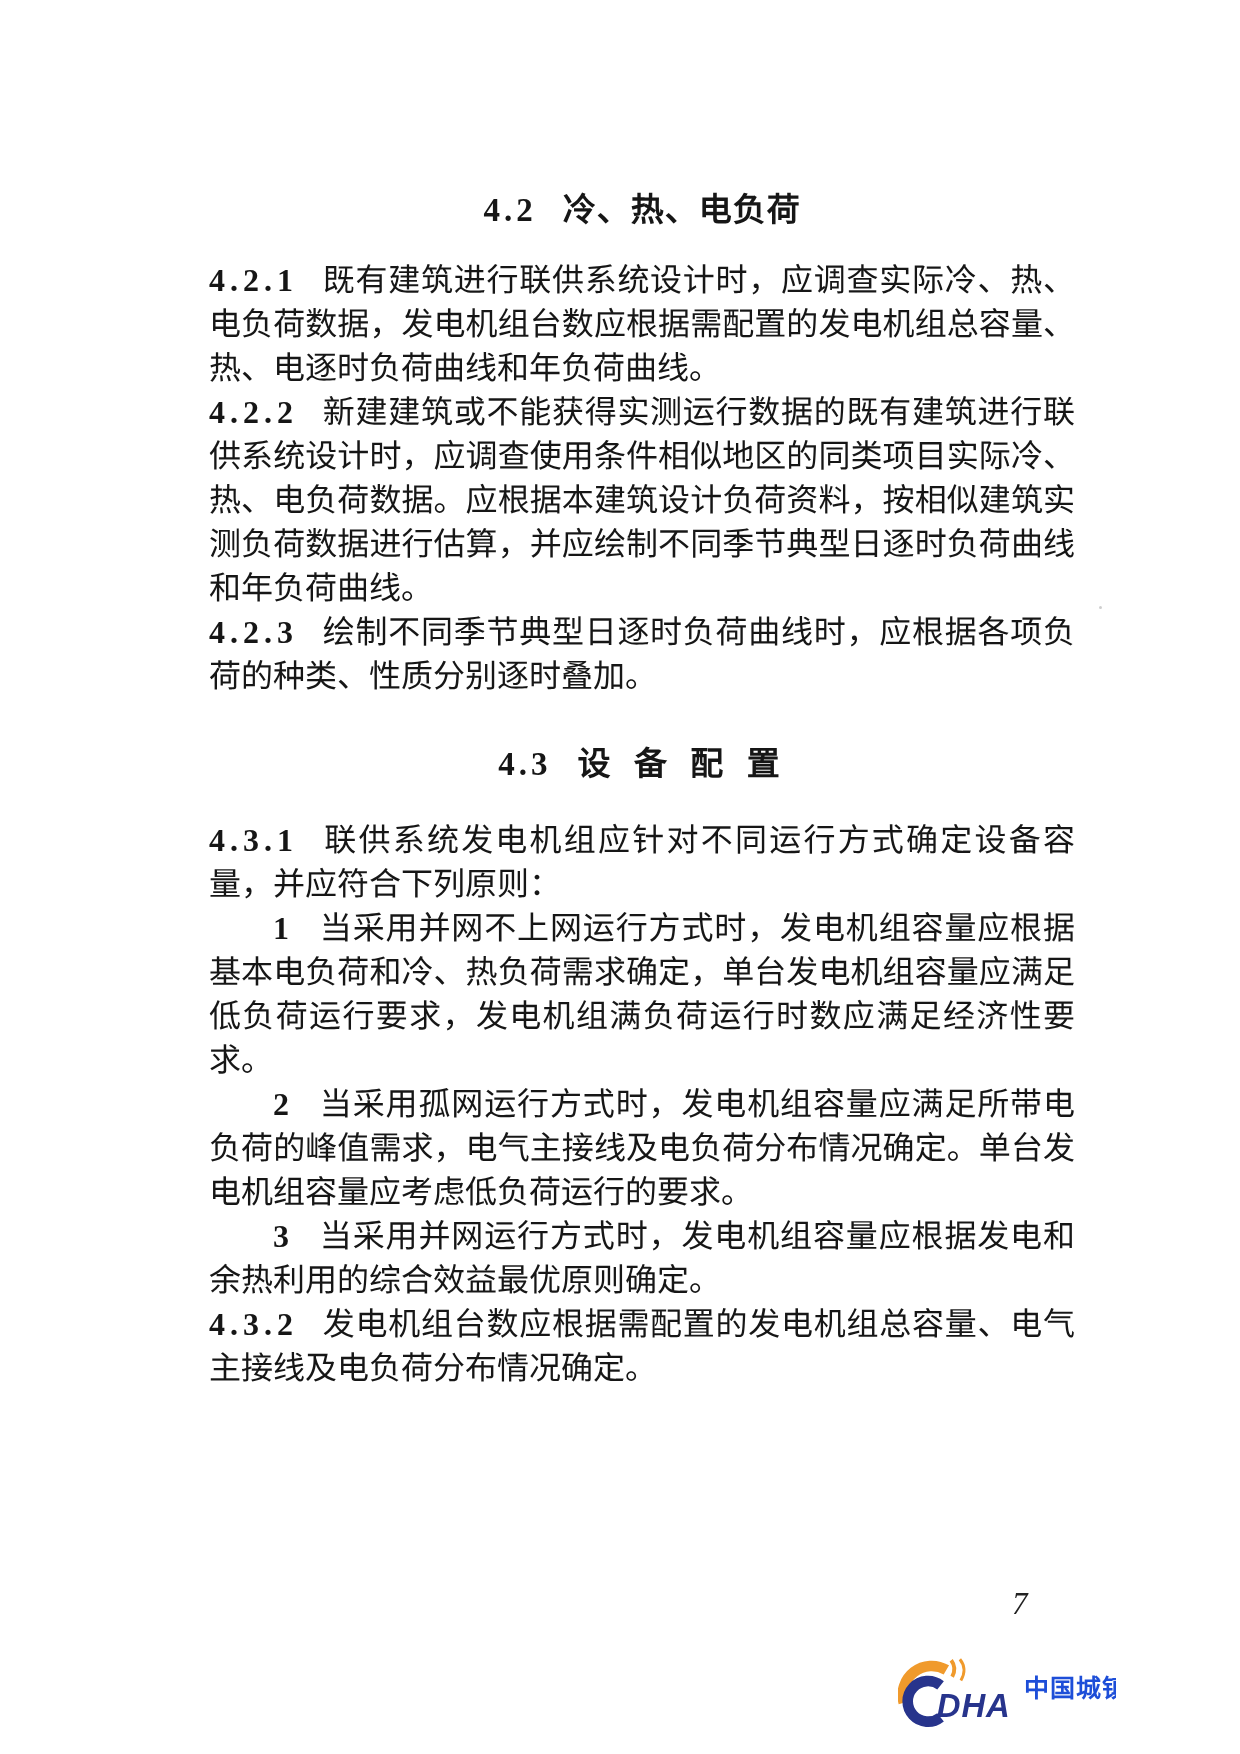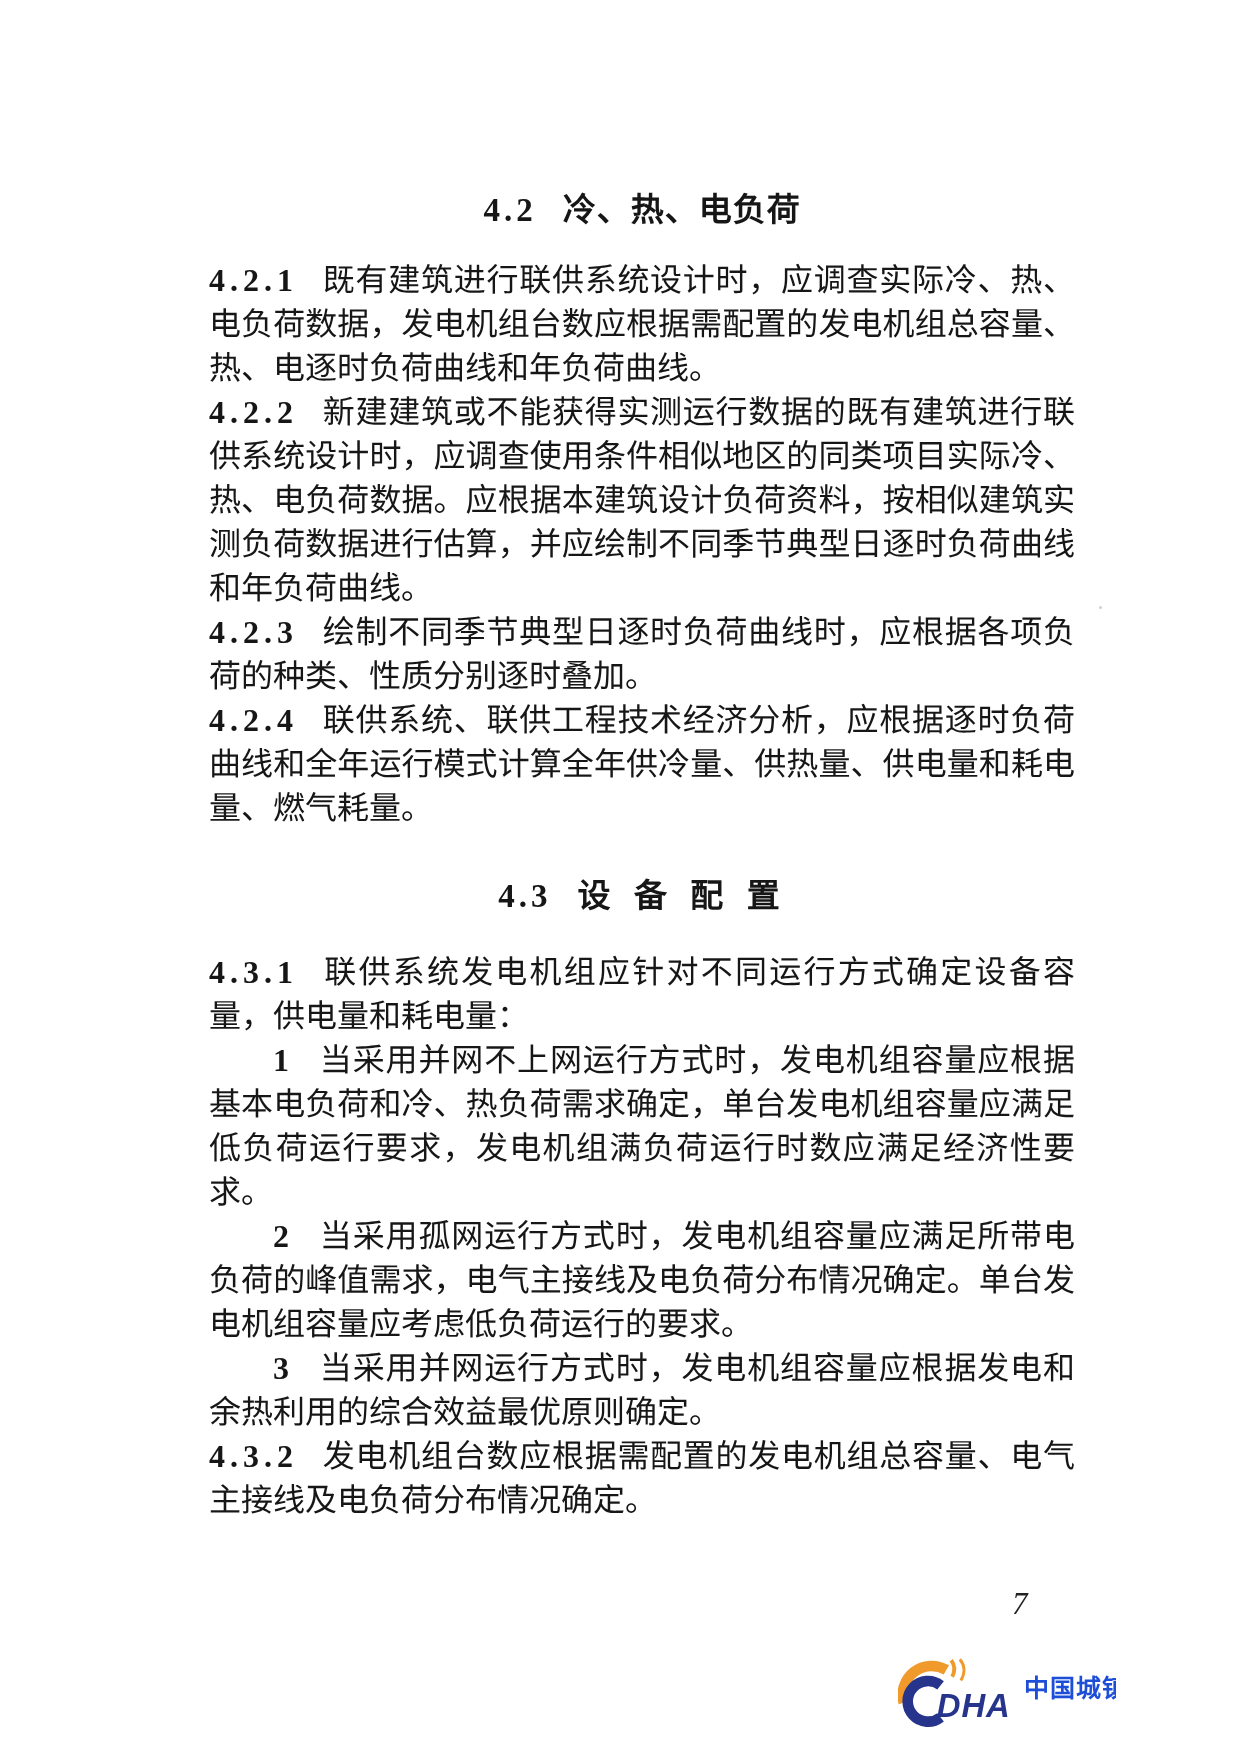--- a/index.html
+++ b/index.html
@@ -100,27 +100,26 @@
     <h2 class="sec-heading">
       <span class="sec-num">4.2</span><span class="sec-title">冷、热、电负荷</span>
     </h2>
 
     <p class="clause"><span class="num">4.2.1</span><span class="txt">既有建筑进行联供系统设计时，应调查实际冷、热、电负荷数据，发电机组台数应根据需配置的发电机组总容量、热、电逐时负荷曲线和年负荷曲线。</span></p>
 
     <p class="clause"><span class="num">4.2.2</span><span class="txt">新建建筑或不能获得实测运行数据的既有建筑进行联供系统设计时，应调查使用条件相似地区的同类项目实际冷、热、电负荷数据。应根据本建筑设计负荷资料，按相似建筑实测负荷数据进行估算，并应绘制不同季节典型日逐时负荷曲线和年负荷曲线。</span></p>
 
     <p class="clause"><span class="num">4.2.3</span><span class="txt">绘制不同季节典型日逐时负荷曲线时，应根据各项负荷的种类、性质分别逐时叠加。</span></p>
 
-    <p class="clause"><span class="num">4.2.4</span><span class="txt">联供系统、联供工程技术经济分析，应根据逐时负荷曲线和全年运行模式计算全年供冷量、供热量、供电量和耗电量、燃气耗量。</span></p>
 
     <h2 class="sec-heading h43">
       <span class="sec-num">4.3</span><span class="sec-title">设 备 配 置</span>
     </h2>
 
-    <p class="clause"><span class="num">4.3.1</span><span class="txt">联供系统发电机组应针对不同运行方式确定设备容量，供电量和耗电量：</span></p>
+    <p class="clause"><span class="num">4.3.1</span><span class="txt">联供系统发电机组应针对不同运行方式确定设备容量，并应符合下列原则：</span></p>
 
     <p class="sub"><span class="num">1</span><span class="txt">当采用并网不上网运行方式时，发电机组容量应根据基本电负荷和冷、热负荷需求确定，单台发电机组容量应满足低负荷运行要求，发电机组满负荷运行时数应满足经济性要求。</span></p>
 
     <p class="sub"><span class="num">2</span><span class="txt">当采用孤网运行方式时，发电机组容量应满足所带电负荷的峰值需求，电气主接线及电负荷分布情况确定。单台发电机组容量应考虑低负荷运行的要求。</span></p>
 
     <p class="sub"><span class="num">3</span><span class="txt">当采用并网运行方式时，发电机组容量应根据发电和余热利用的综合效益最优原则确定。</span></p>
 
     <p class="clause"><span class="num">4.3.2</span><span class="txt">发电机组台数应根据需配置的发电机组总容量、电气主接线及电负荷分布情况确定。</span></p>
 
 

